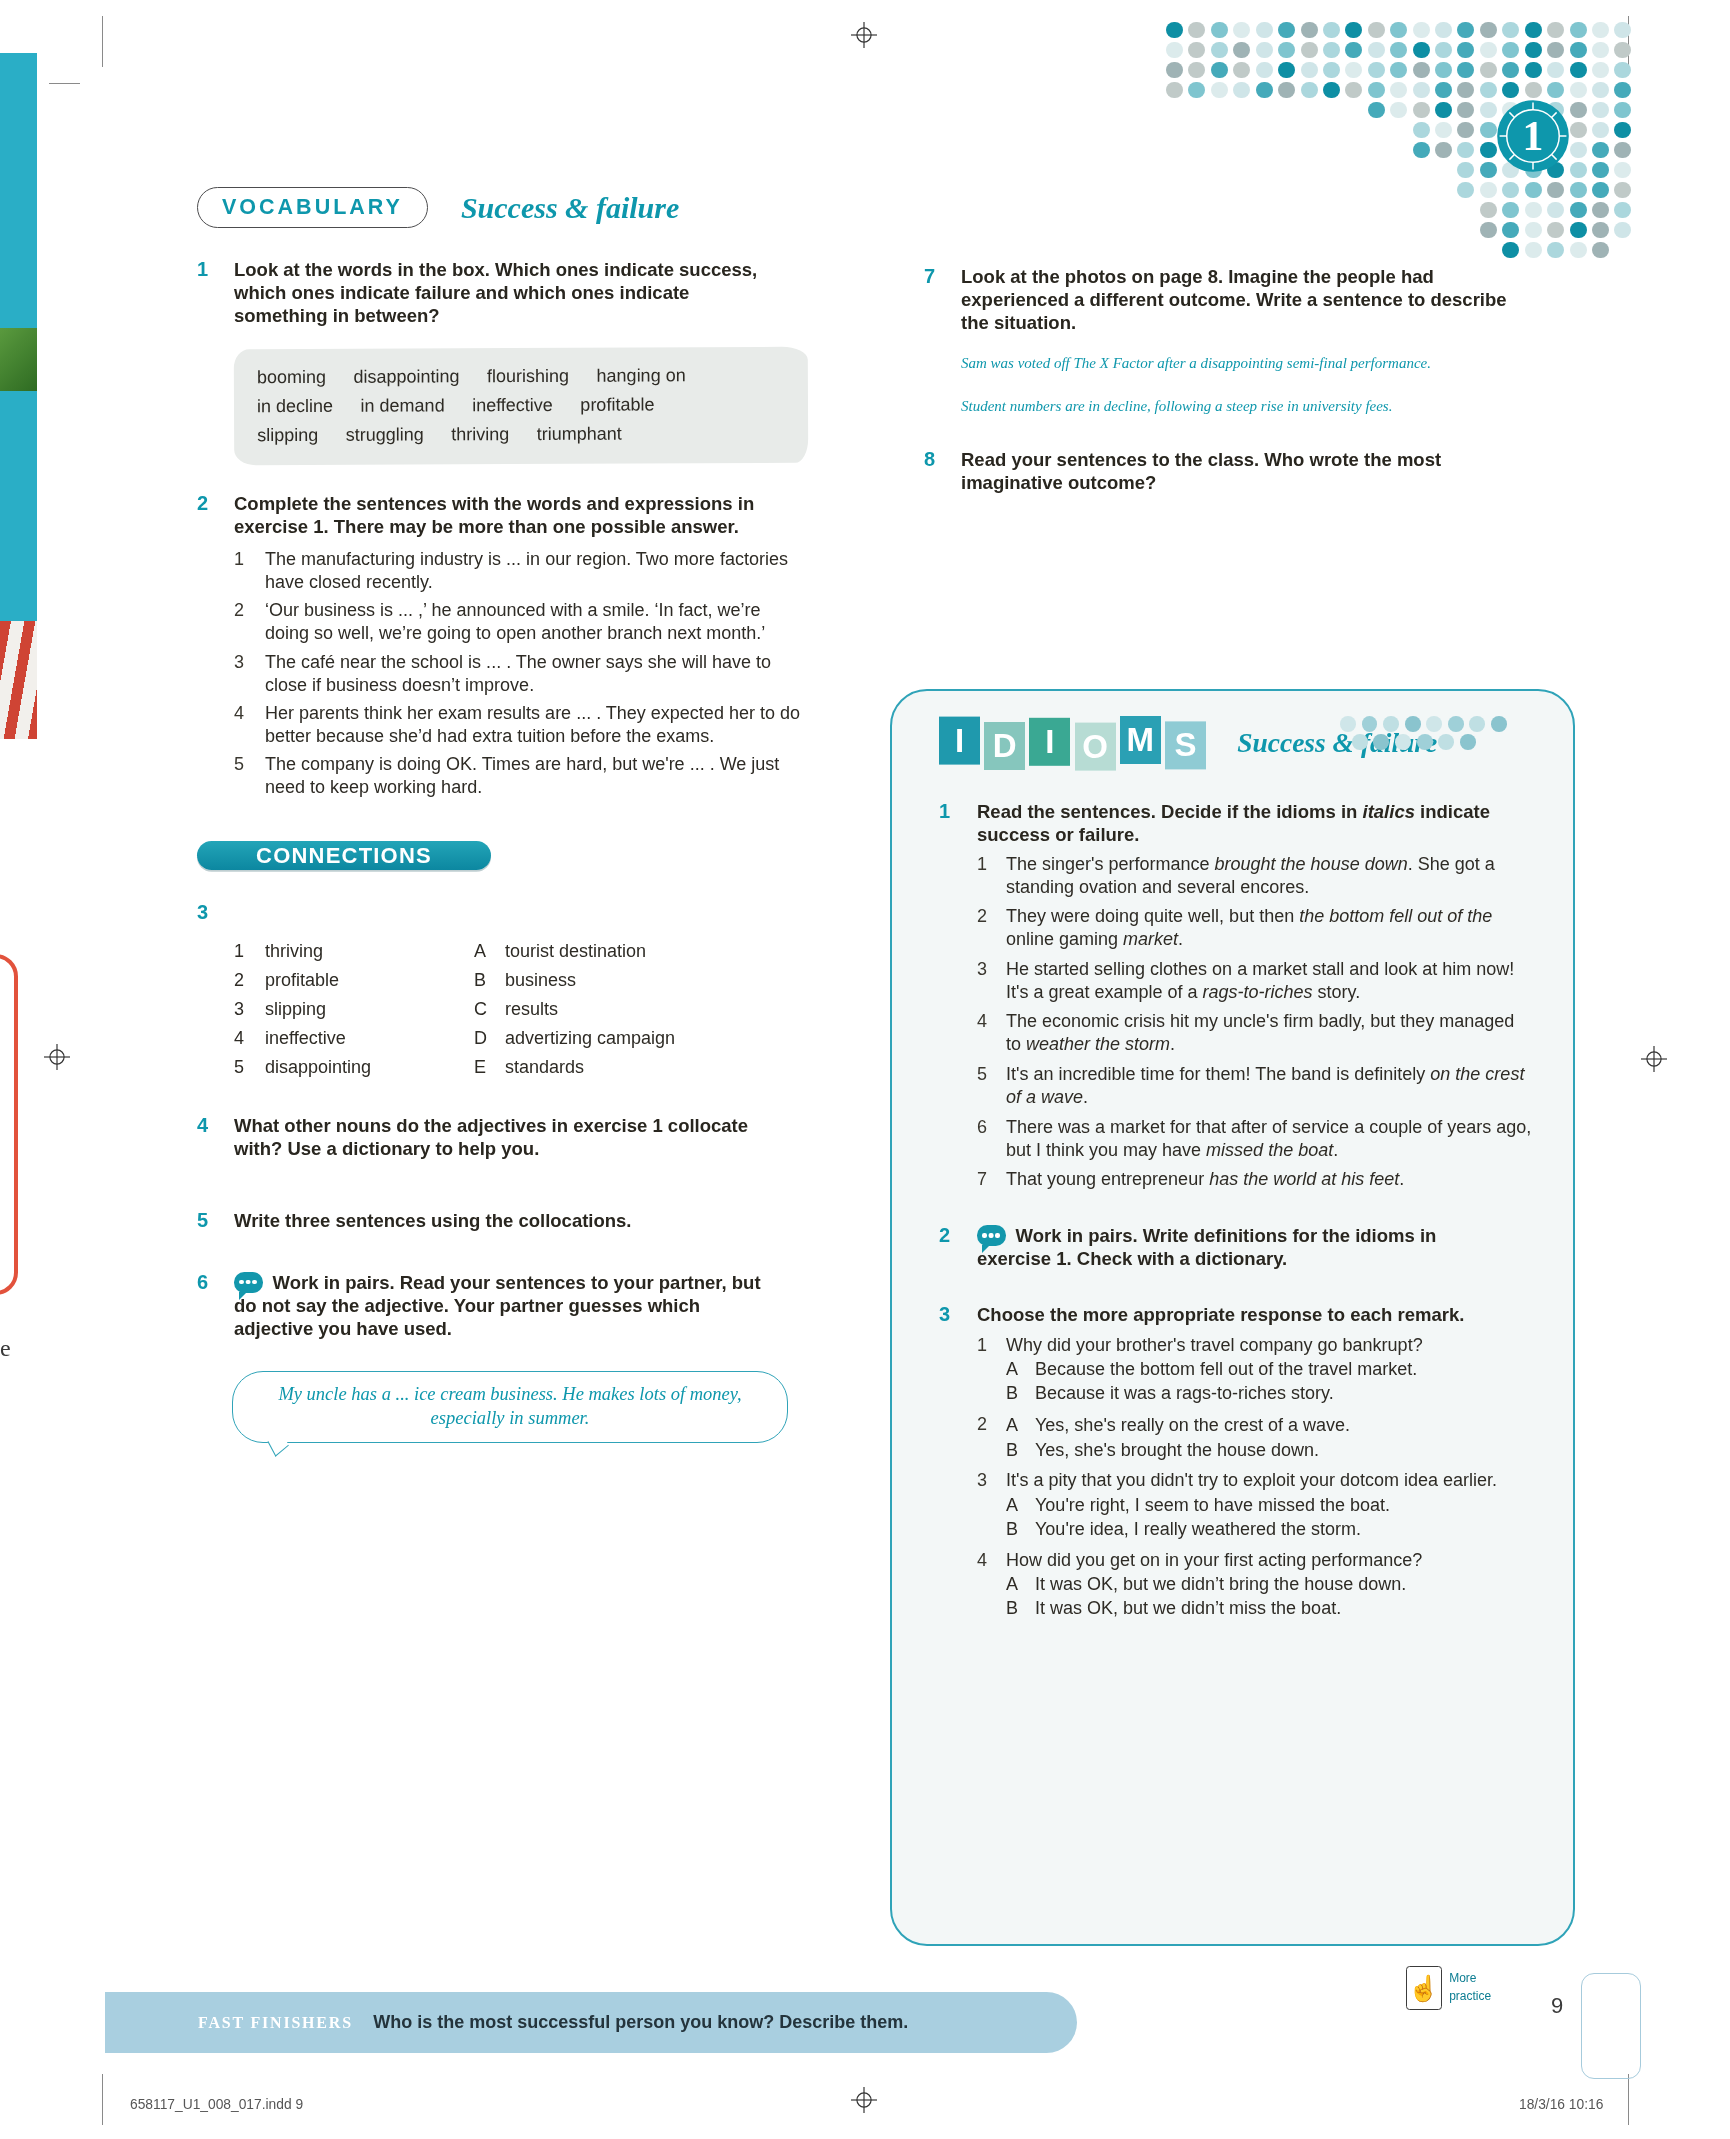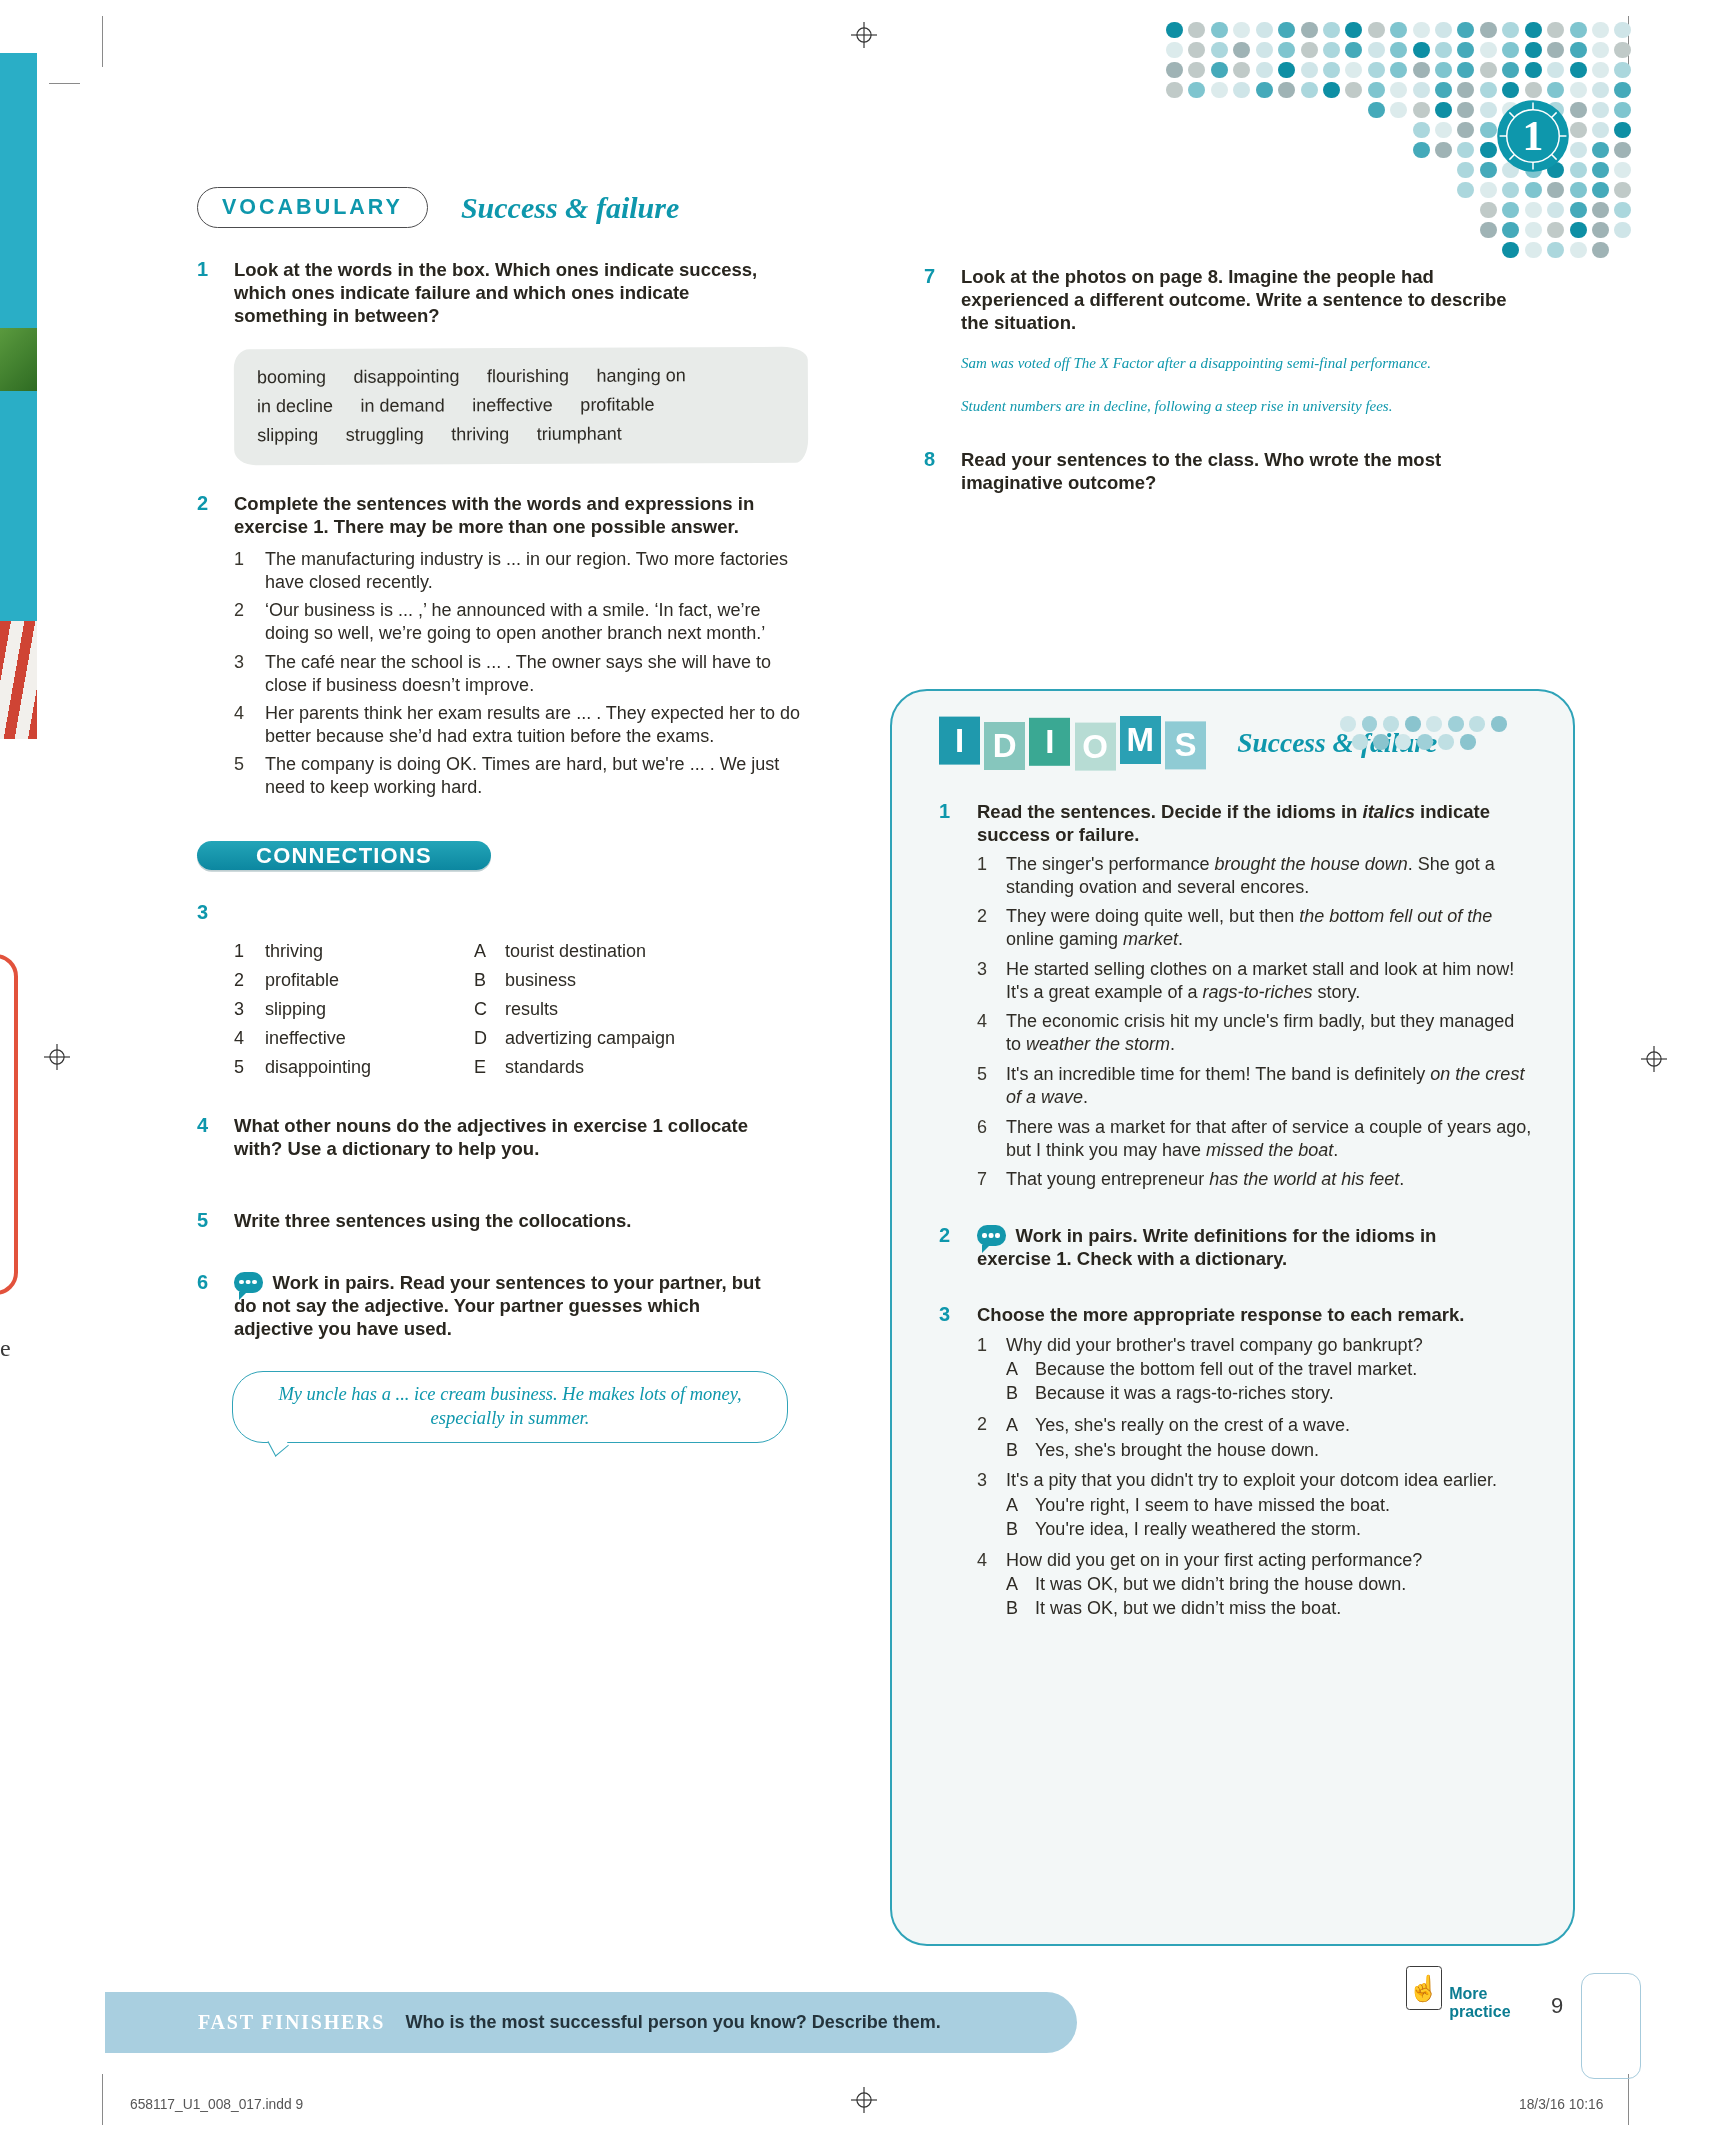--- a/index.html
+++ b/index.html
@@ -92,26 +92,26 @@
   .seg-i{font-style:italic}
   .q-item{display:flex;font-size:18px;line-height:23px;margin-top:7.8px;color:#2e2b25}
   .q-body{flex:1;max-width:526px}
   .opt{display:flex;margin-top:1.2px}
   .opt-letter{flex:none;width:29px}
   .opt-text{flex:1}
 
   
   .fast-band{position:absolute;left:105px;top:1992px;width:972px;height:61px;background:#a9cfe0;
              border-radius:0 30.5px 30.5px 0;display:flex;align-items:center;padding-left:93px}
-  .ff-label{font-family:"Liberation Serif",serif;font-weight:700;font-size:20px;letter-spacing:1.8px;color:#ffffff}
+  .ff-label{font-family:"Liberation Serif",serif;font-weight:700;font-size:16px;letter-spacing:1.8px;color:#ffffff}
   .ff-text{margin-left:20.3px;font-weight:700;font-size:18px;color:#24343c}
   .more-practice{position:absolute;left:1406px;top:1966px;display:flex;align-items:flex-start}
   .mp-iconbox{width:36px;height:44px;border:1.8px solid #3c3c3c;border-radius:3.6px;background:#fff;
               display:flex;align-items:center;justify-content:center;font-size:25px;color:#222}
-  .mp-text{margin-left:7.2px;margin-top:19px;font-weight:700;font-size:16px;line-height:18px;color:#0c7d92}
+  .mp-text{margin-left:7.2px;margin-top:3px;font-weight:400;font-size:12px;line-height:18px;color:#0c7d92}
   .page-corner-box{position:absolute;left:1581px;top:1973px;width:60px;height:106px;
                    border:1.8px solid #a6cbdc;border-radius:13px}
   .page-num{position:absolute;left:1551px;top:1993px;font-size:22px;color:#3a3a3a}
   .footer-text{position:absolute;font-size:13.8px;color:#565656}
 </style>
 </head>
 <body>
 
 <div class="page">
 

